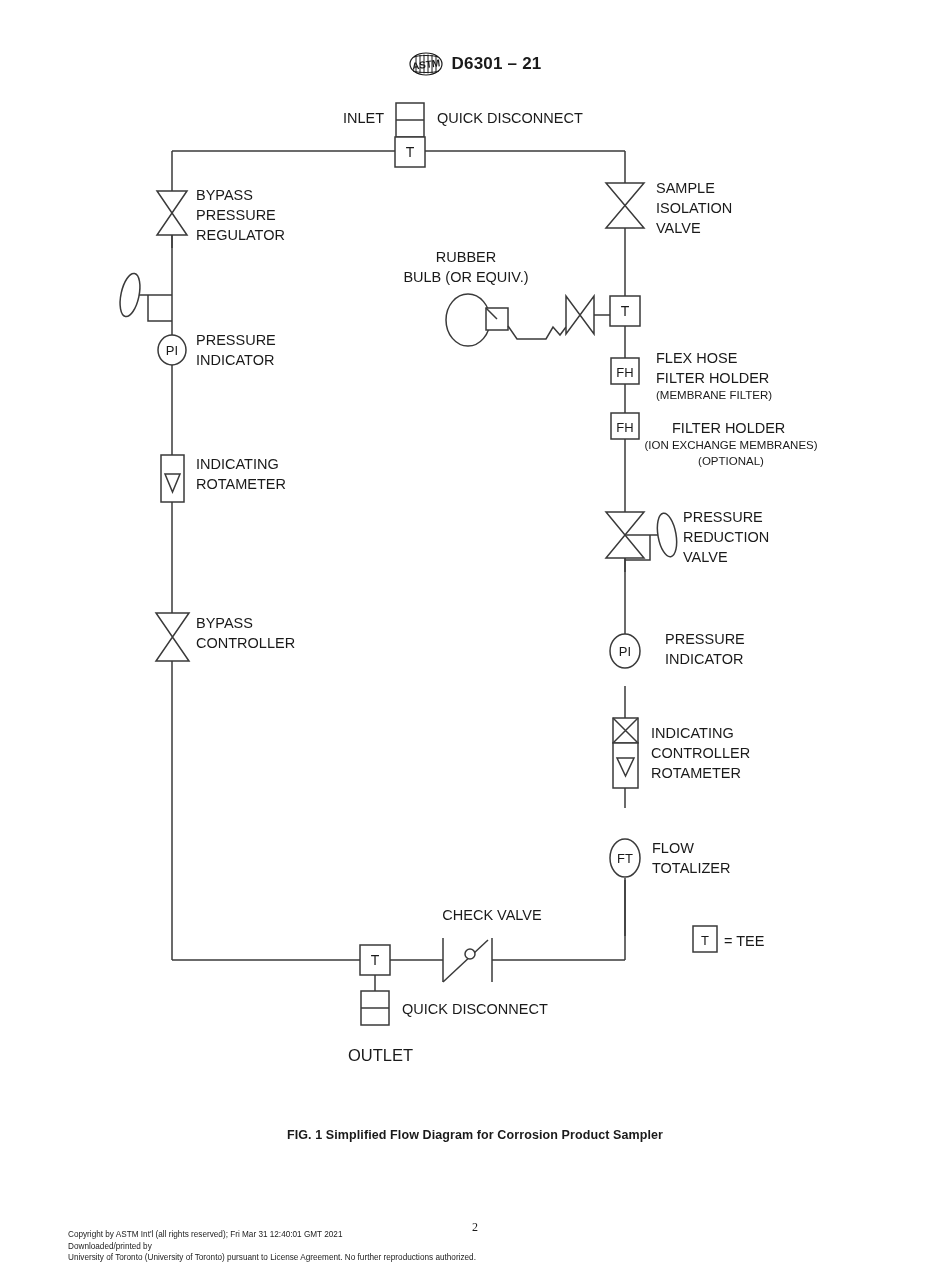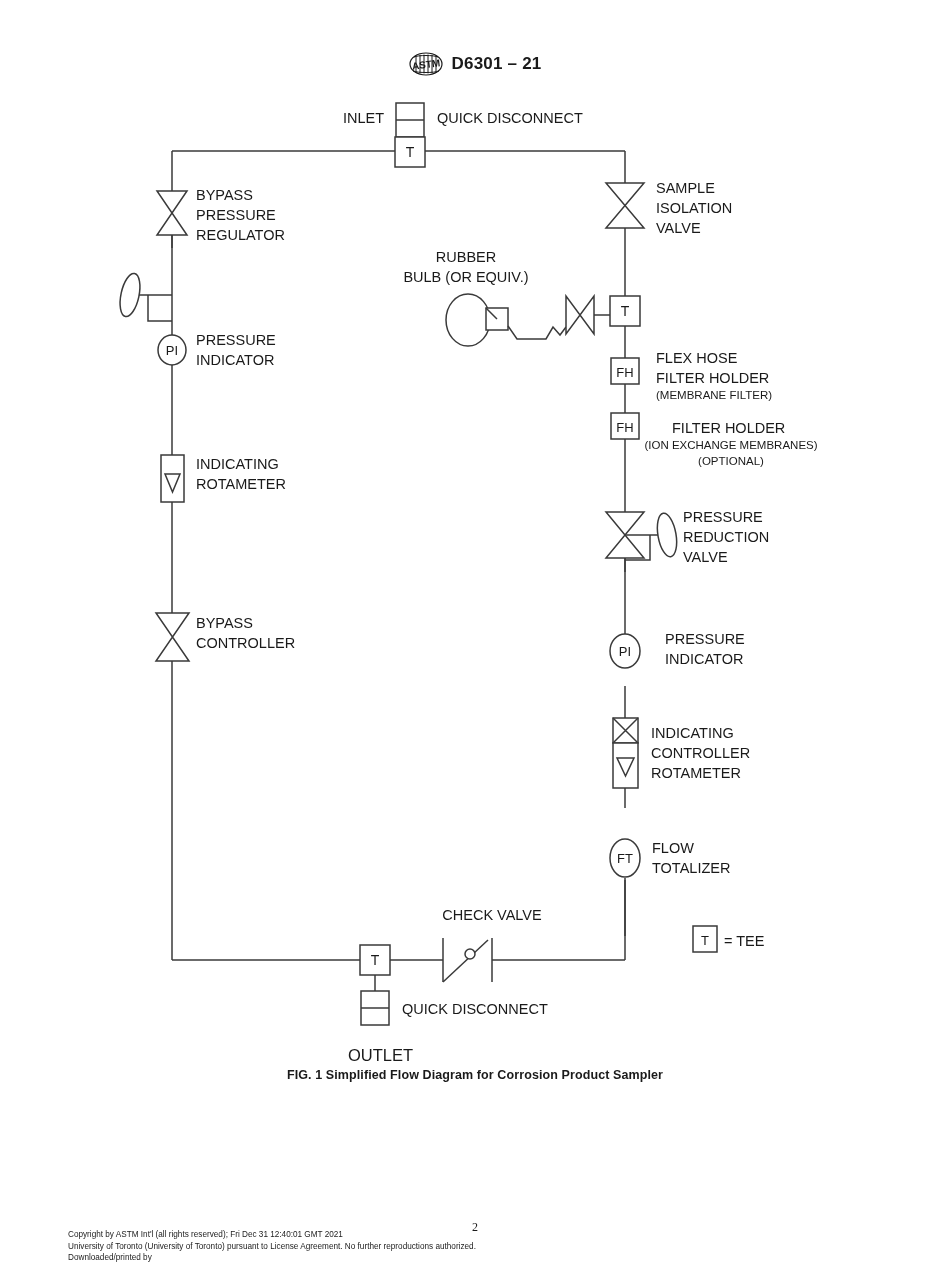--- a/index.html
+++ b/index.html
@@ -27,21 +27,21 @@
   .sym{stroke:#3a3a3a;stroke-width:1.5;fill:#ffffff;}
   .sym-nofill{stroke:#3a3a3a;stroke-width:1.5;fill:none;}
   text{font-family:"Liberation Sans", sans-serif;fill:#1a1a1a;}
   .lbl{font-size:14.5px;}
   .lbl-sm{font-size:11.5px;}
   .tag{font-size:14px;}
   .tag-sm{font-size:13px;}
 
   
   .caption{
-    position:absolute;top:1068px;left:0;width:950px;text-align:center;
+    position:absolute;top:1128px;left:0;width:950px;text-align:center;
     font-size:12.5px;font-weight:bold;letter-spacing:.1px;
   }
 
   
   .page-number{
     position:absolute;top:1220px;left:0;width:950px;text-align:center;
     font-size:12px;font-family:"Liberation Serif", serif;
   }
   .footer{
     position:absolute;left:68px;top:1229px;width:700px;
@@ -272,18 +272,18 @@
       <text class="lbl" x="724" y="858">= TEE</text>
     </g>
 
   </svg>
   </div>
 
   <div class="caption">FIG. 1 Simplified Flow Diagram for Corrosion Product Sampler</div>
 
   <div class="page-number">2</div>
   <div class="footer">
-    <div>Copyright by ASTM Int'l (all rights reserved); Fri Dec 31 12:40:01 GMT 2021</div>
+    <div>Copyright by ASTM Int'l (all rights reserved); Fri Mar 31 12:40:01 GMT 2021</div>
+    <div>Downloaded/printed by</div>
     <div>University of Toronto (University of Toronto) pursuant to License Agreement. No further reproductions authorized.</div>
-    <div>Downloaded/printed by</div>
   </div>
 
 </div>
 
 </body></html>

